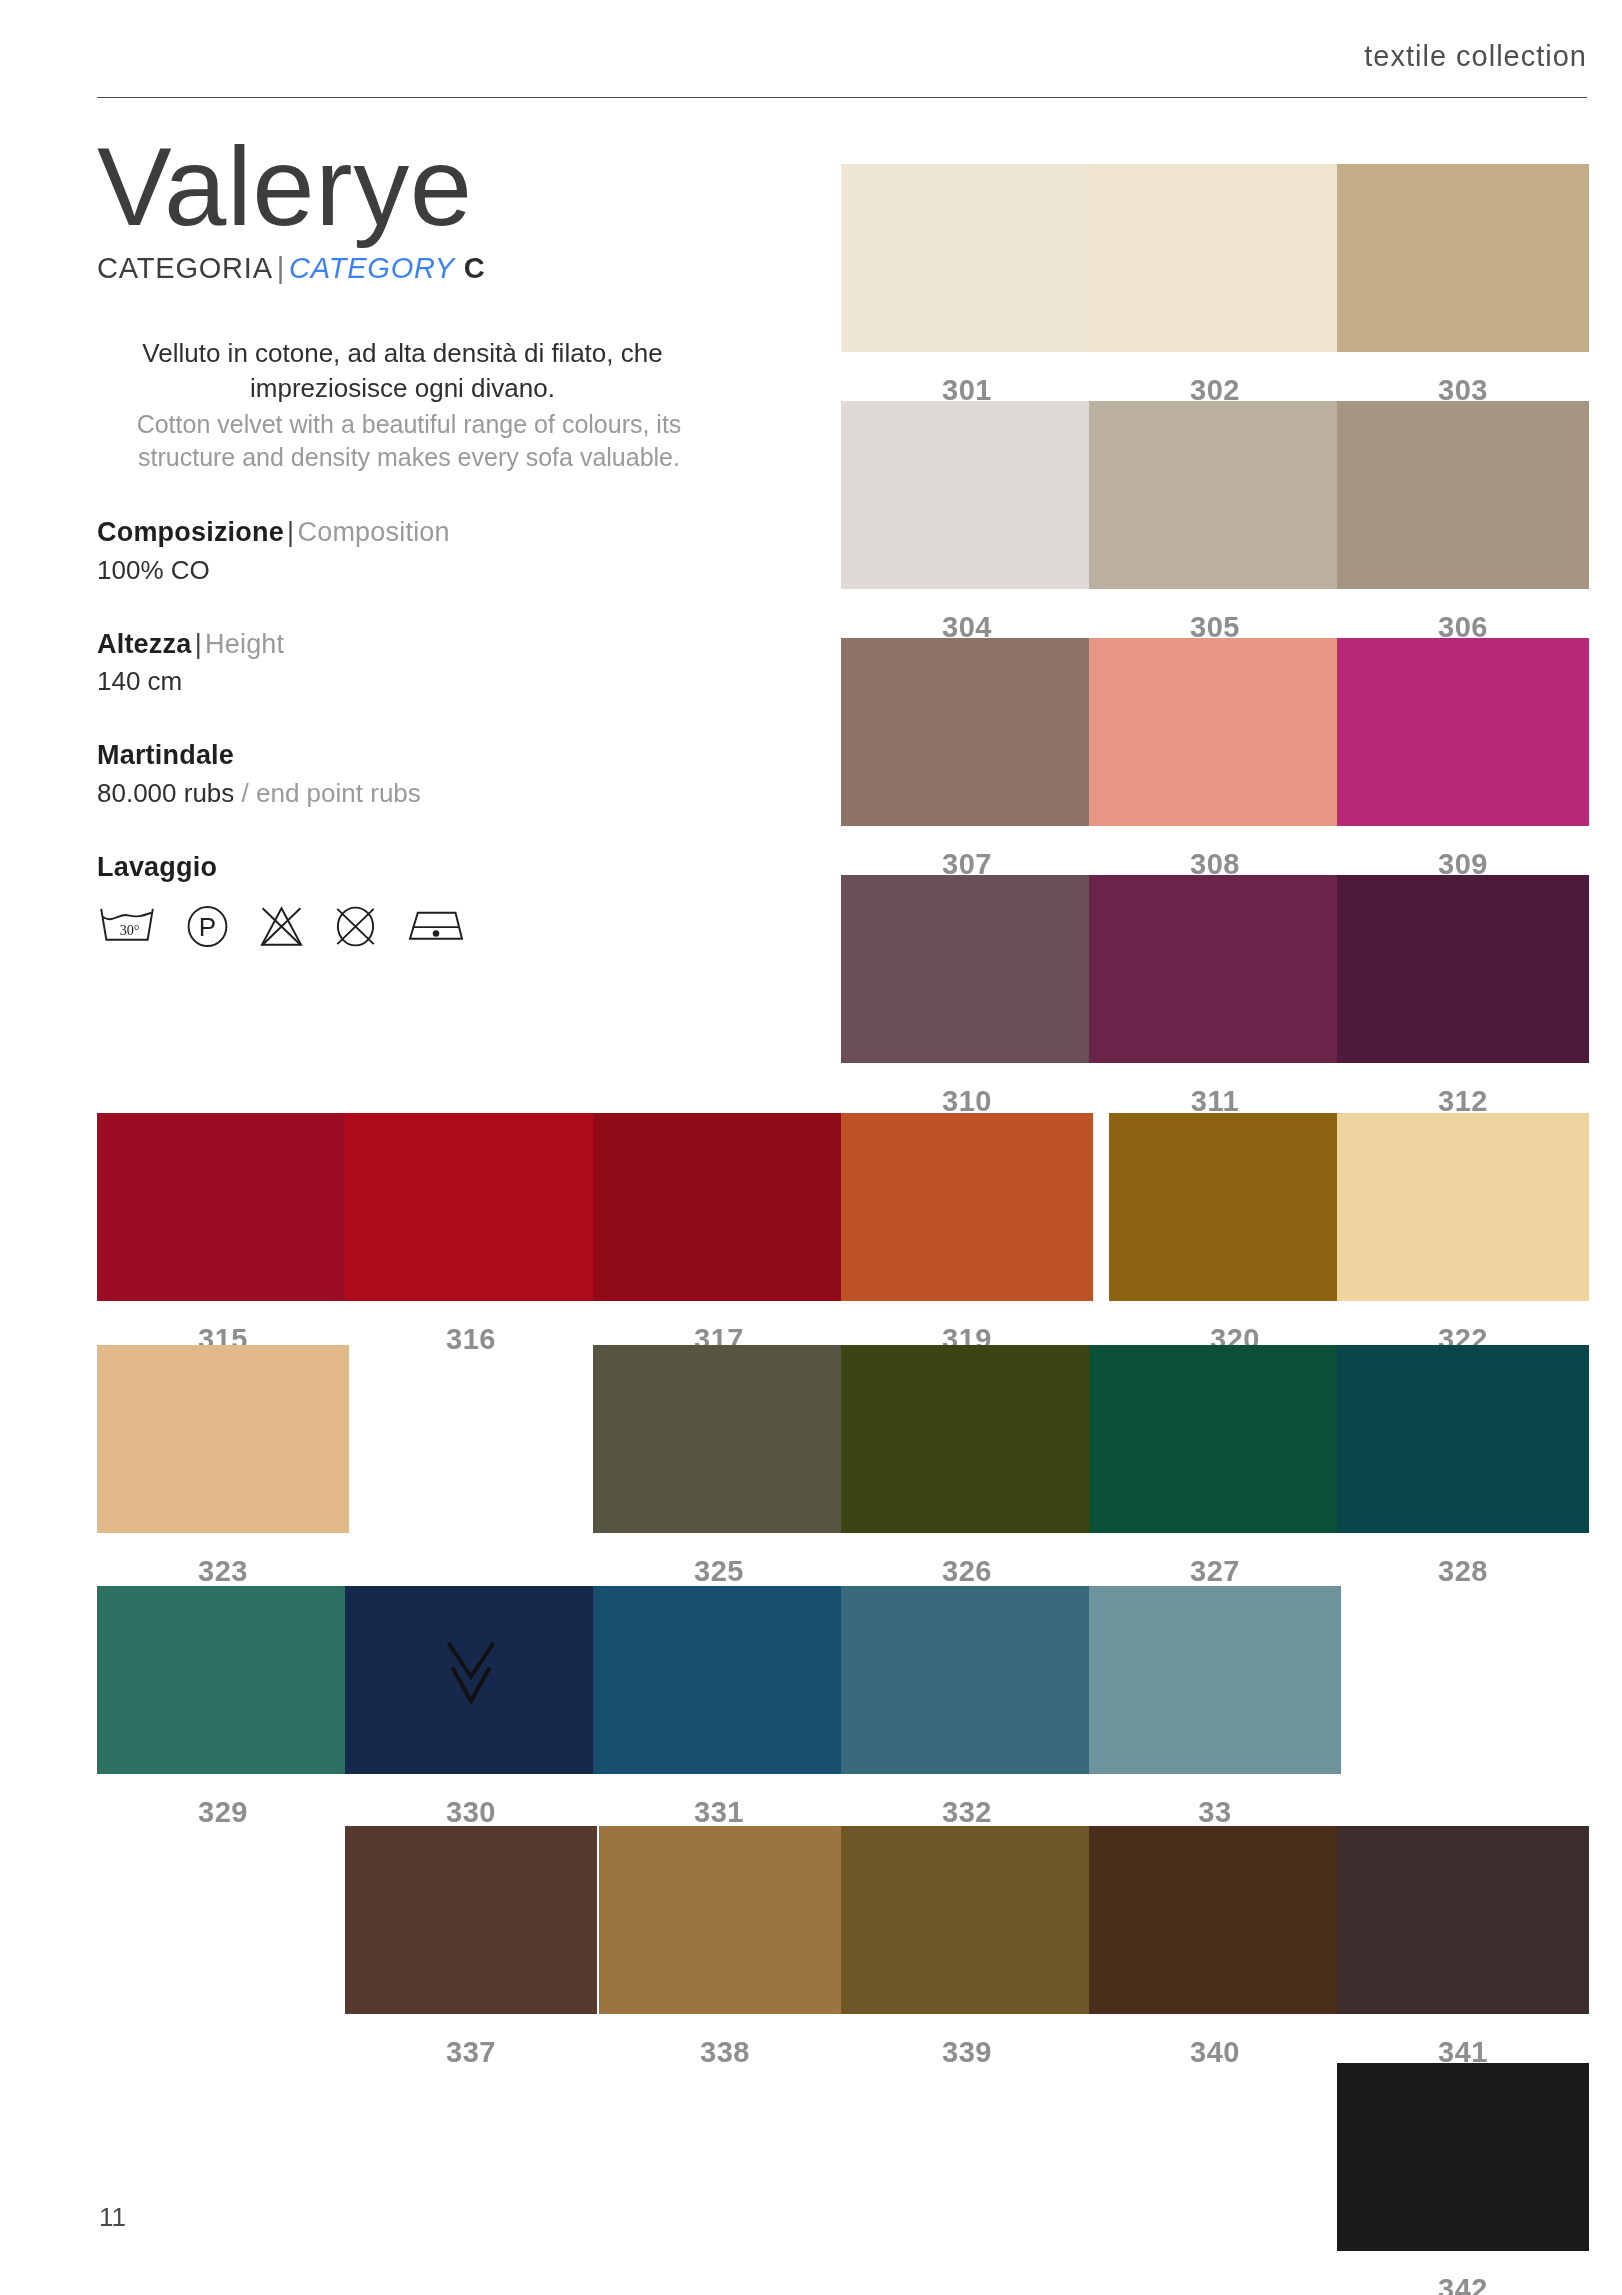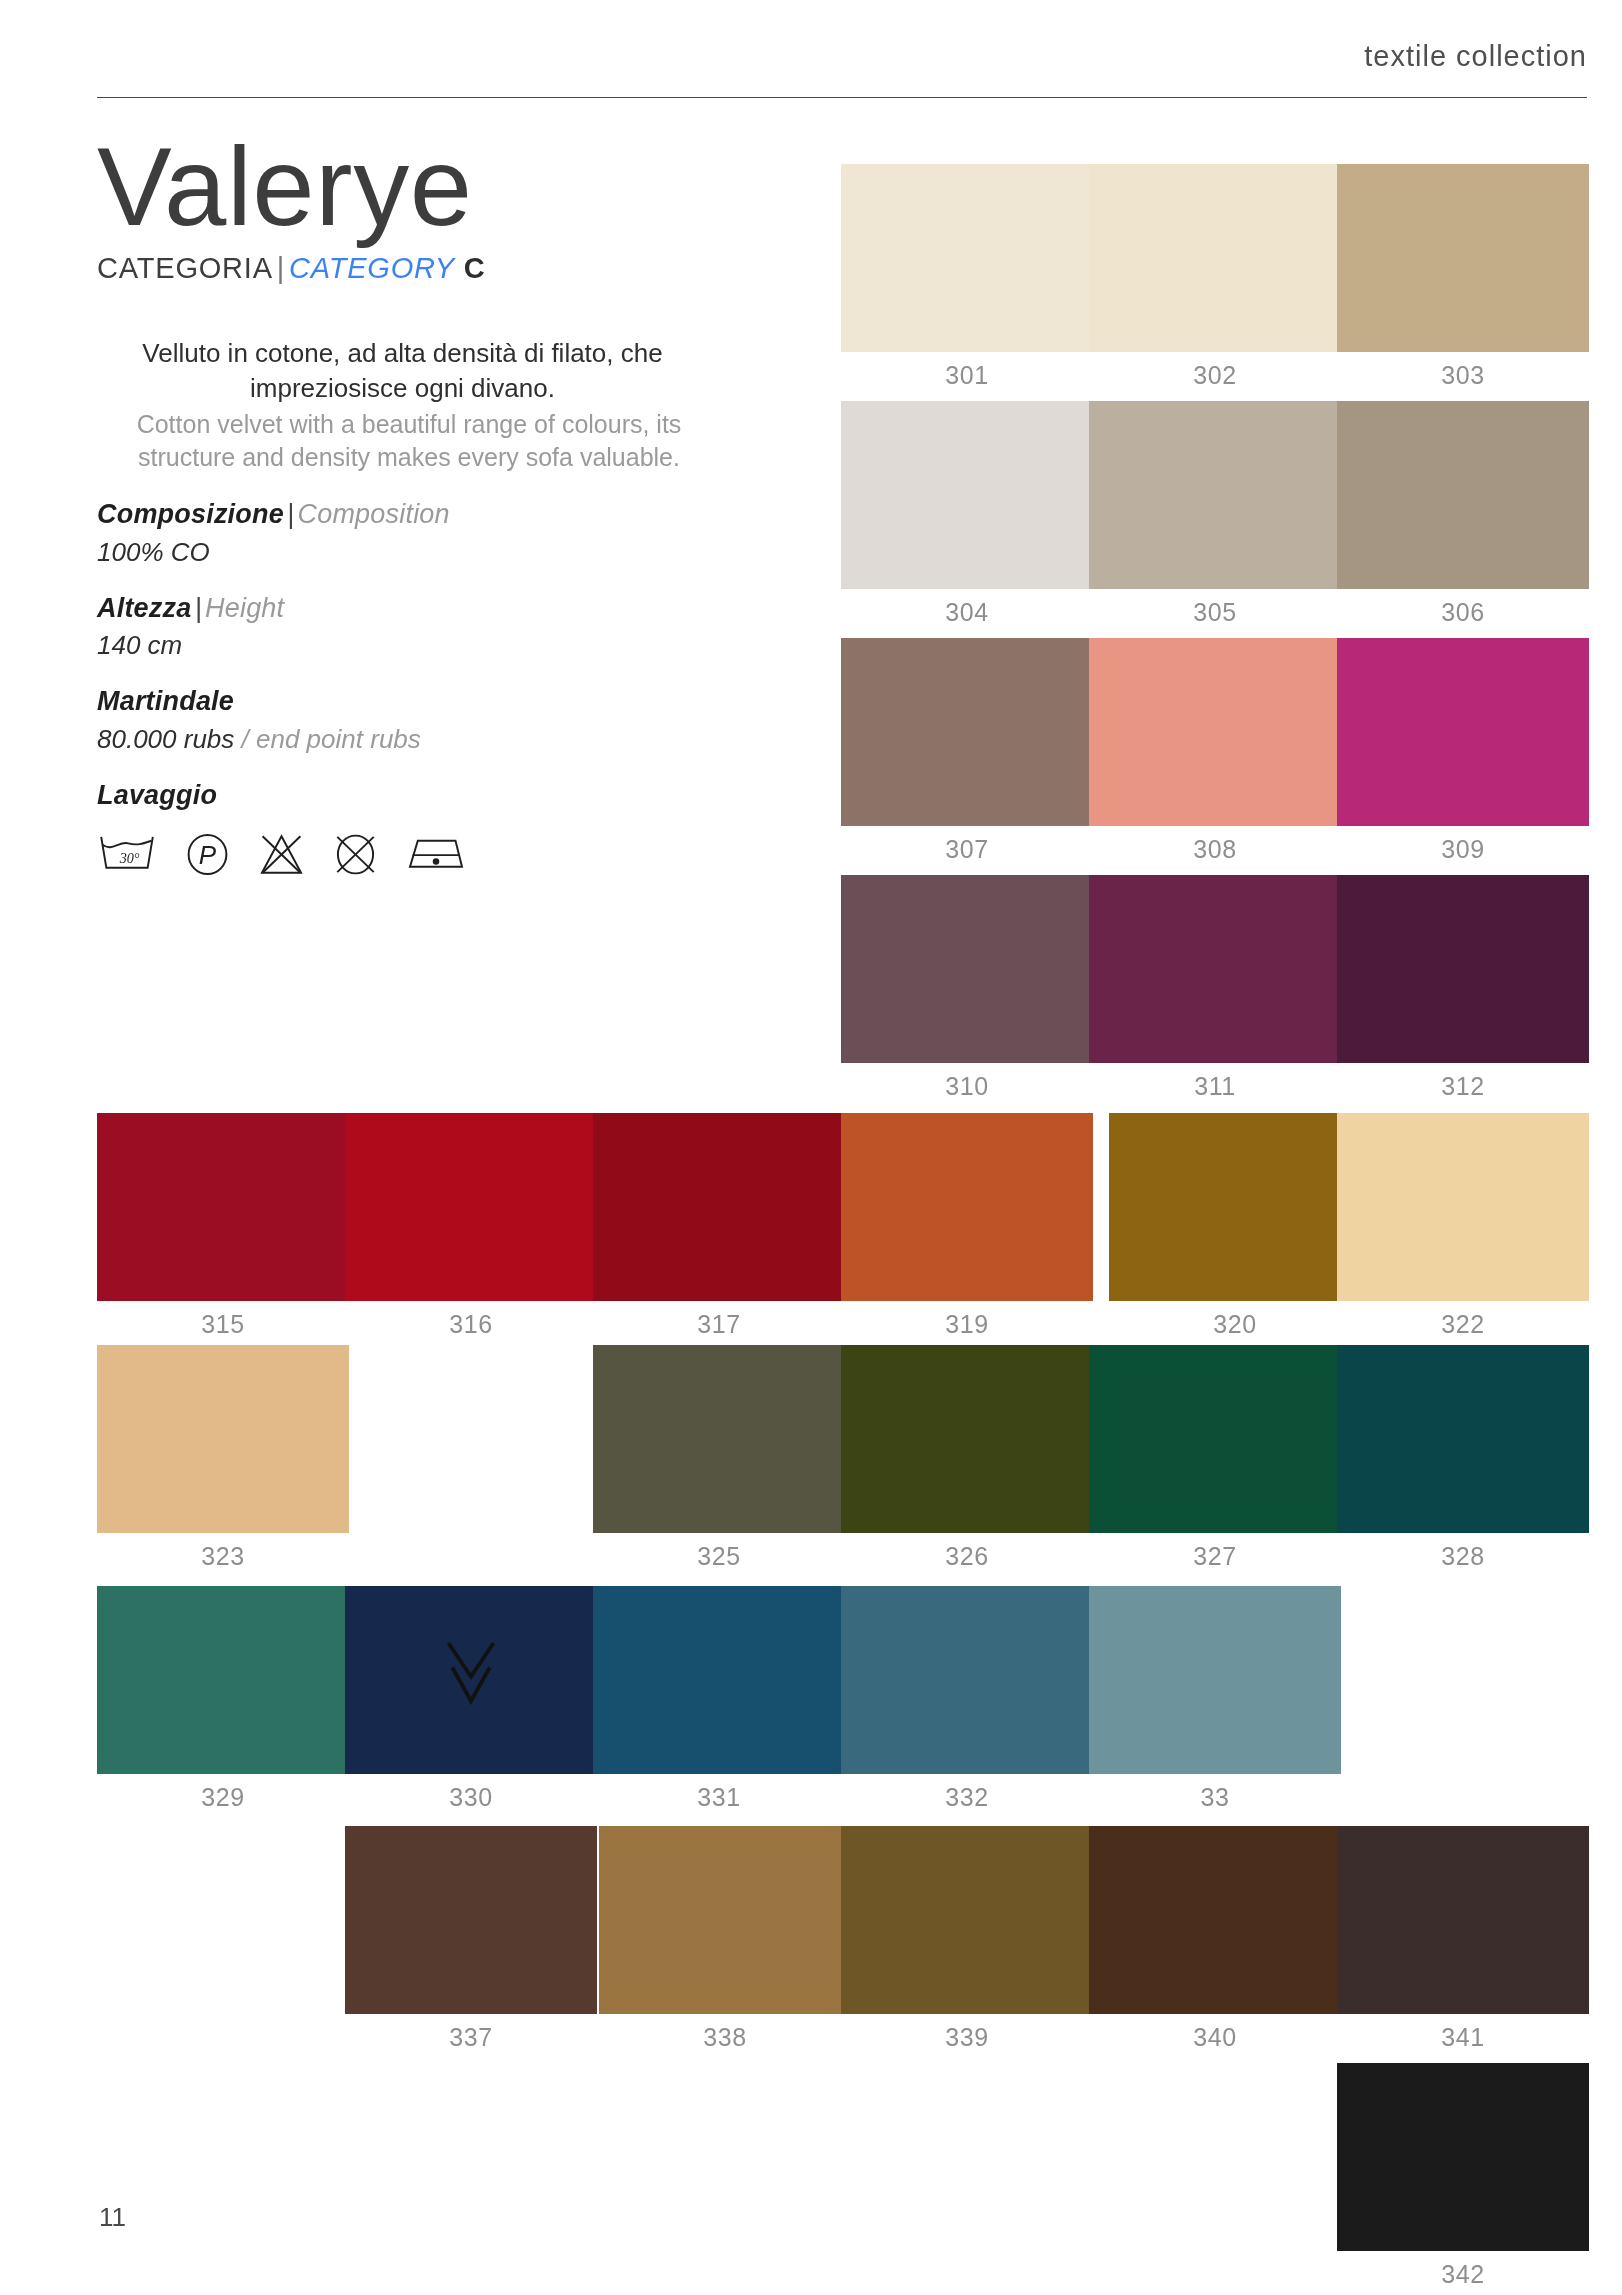--- a/index.html
+++ b/index.html
@@ -85,21 +85,21 @@
   }
   .desc-en {
     font-size: 25px;
     line-height: 1.33;
     color: #9a9a9a;
     font-weight: 300;
     margin: 2.6px 0 0 0;
     max-width: 624px;
   }
 
-  .spec { margin-top: 25px; font-style: italic; }
+  .spec { margin-top: 43px; }
   .spec-head {
     font-size: 27px;
     font-weight: 700;
     color: #1f1f1f;
     letter-spacing: 0.2px;
     white-space: nowrap;
     margin: 0;
   }
   .spec-head .bar {
     font-weight: 400;
@@ -144,24 +144,24 @@
   }
   .swatch {
     width: 252px;
     height: 188px;
     display: block;
     position: relative;
   }
   .swatch-label {
     display: block;
     text-align: center;
-    font-size: 25px;
-    font-weight: 400;
+    font-size: 29px;
+    font-weight: 700;
     color: #8e8e8e;
-    margin-top: 9px;
+    margin-top: 22px;
     letter-spacing: 0.6px;
   }
   .chevron-mark {
     position: absolute;
     left: 50%;
     top: 46%;
     transform: translate(-50%, -50%);
   }
 
   

